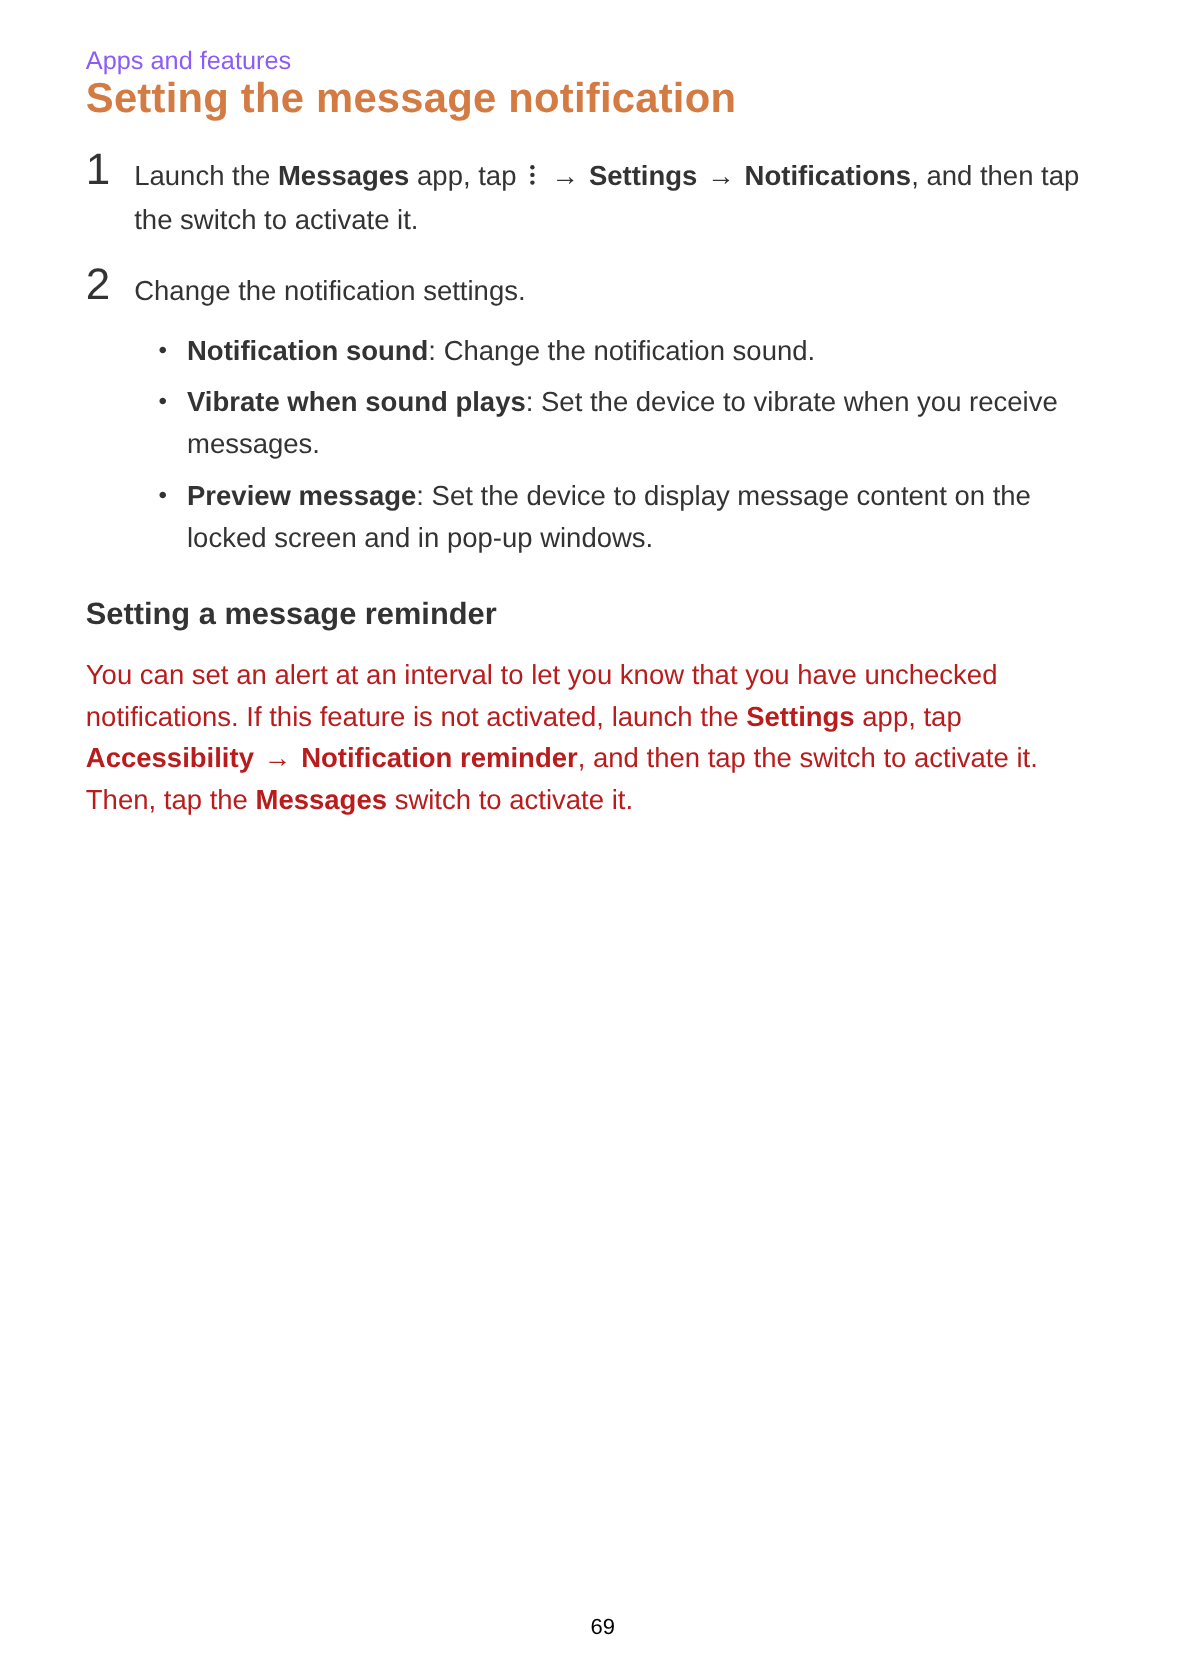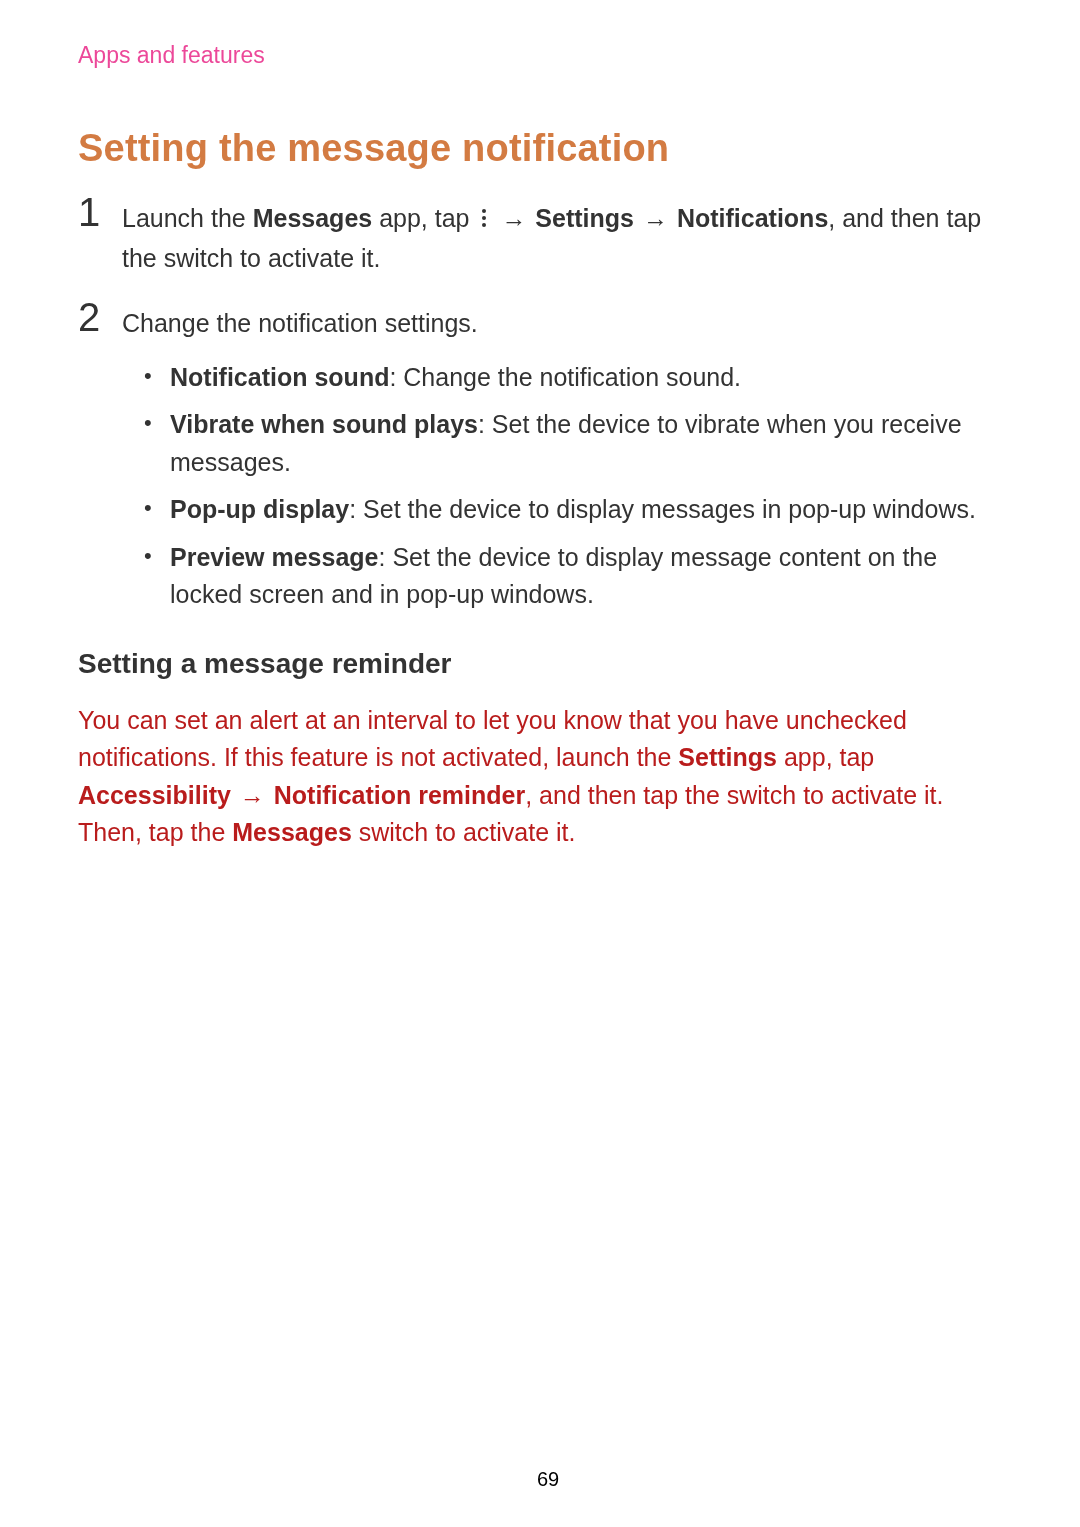--- a/index.html
+++ b/index.html
@@ -8,23 +8,22 @@
       font-family: "Helvetica Neue", Helvetica, Arial, sans-serif;
       background: #ffffff;
       color: #333333;
       position: relative;
     }
     .page {
       padding: 42px 78px 0 78px;
     }
     .breadcrumb {
       font-size: 23px;
-      color: #ec4899;
+      color: #8b5cf6;
       font-weight: 300;
-      margin-bottom: 58px;
     }
     h1.section-title {
       font-size: 38px;
       font-weight: 600;
       color: #d37b42; 
       margin-bottom: 28px;
       letter-spacing: 0.2px;
     }
     .intro {
       font-size: 25px;
@@ -144,23 +143,20 @@
       <div class="step-body">
         <span>Change the notification settings.</span>
         <ul class="bullets">
           <li>
             <b>Notification sound</b><span>: Change the notification sound.</span>
           </li>
           <li>
             <b>Vibrate when sound plays</b><span>: Set the device to vibrate when you receive messages.</span>
           </li>
           <li>
-            <b>Pop-up display</b><span>: Set the device to display messages in pop-up windows.</span>
-          </li>
-          <li>
             <b>Preview message</b><span>: Set the device to display message content on the locked screen and in pop-up windows.</span>
           </li>
         </ul>
       </div>
     </li>
 
   </ol>
 
   <h2 class="sub-title">Setting a message reminder</h2>
 

